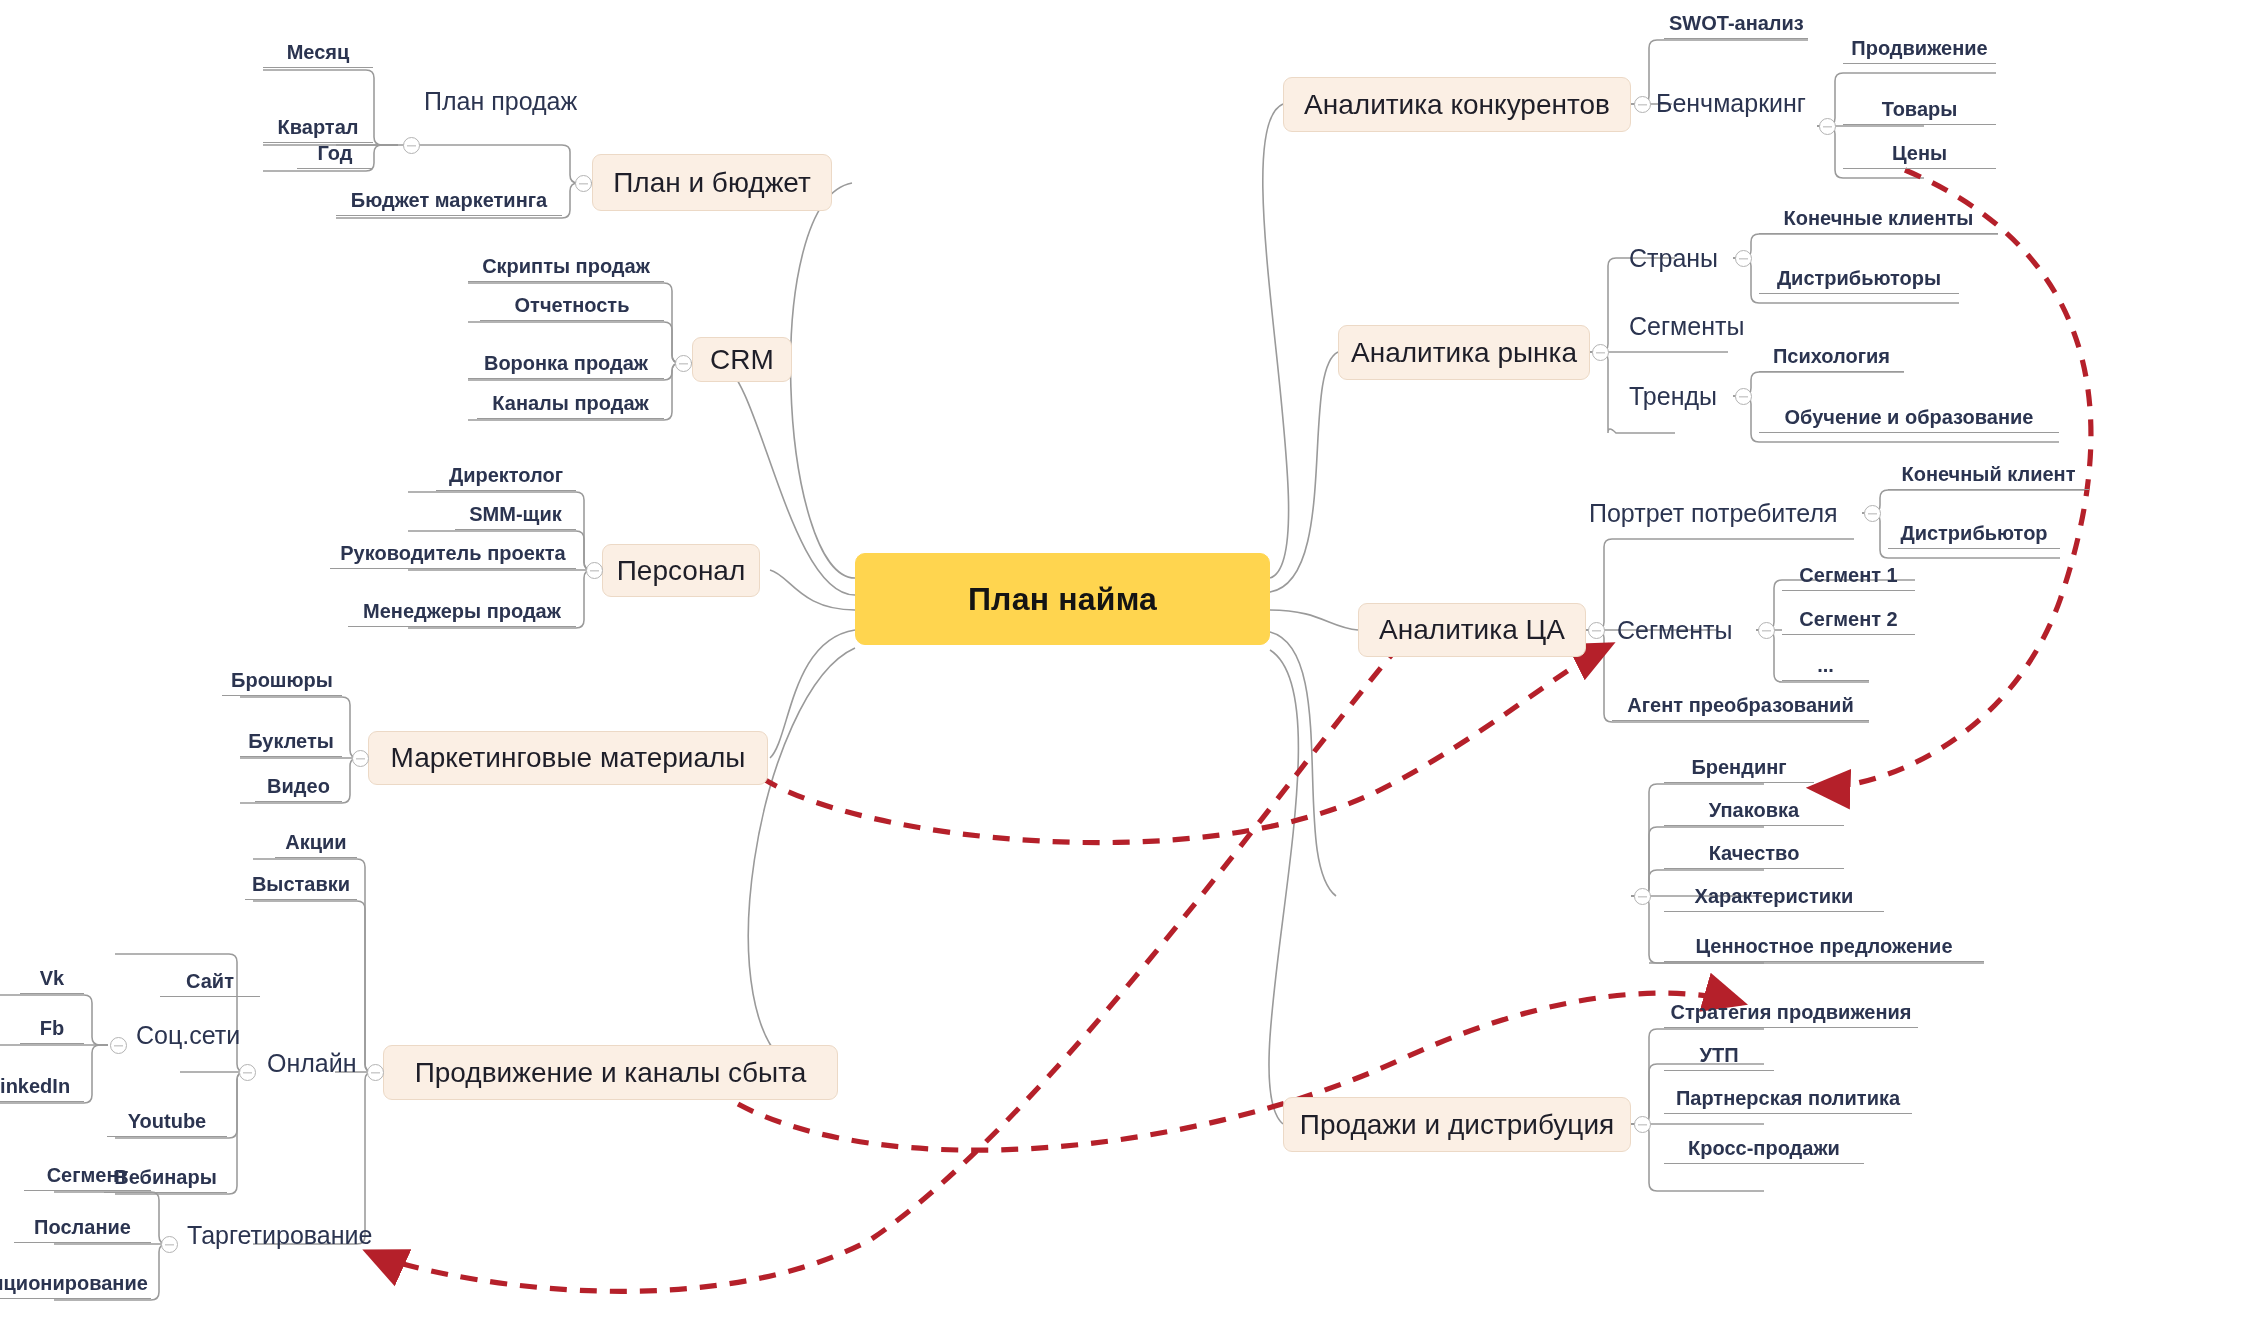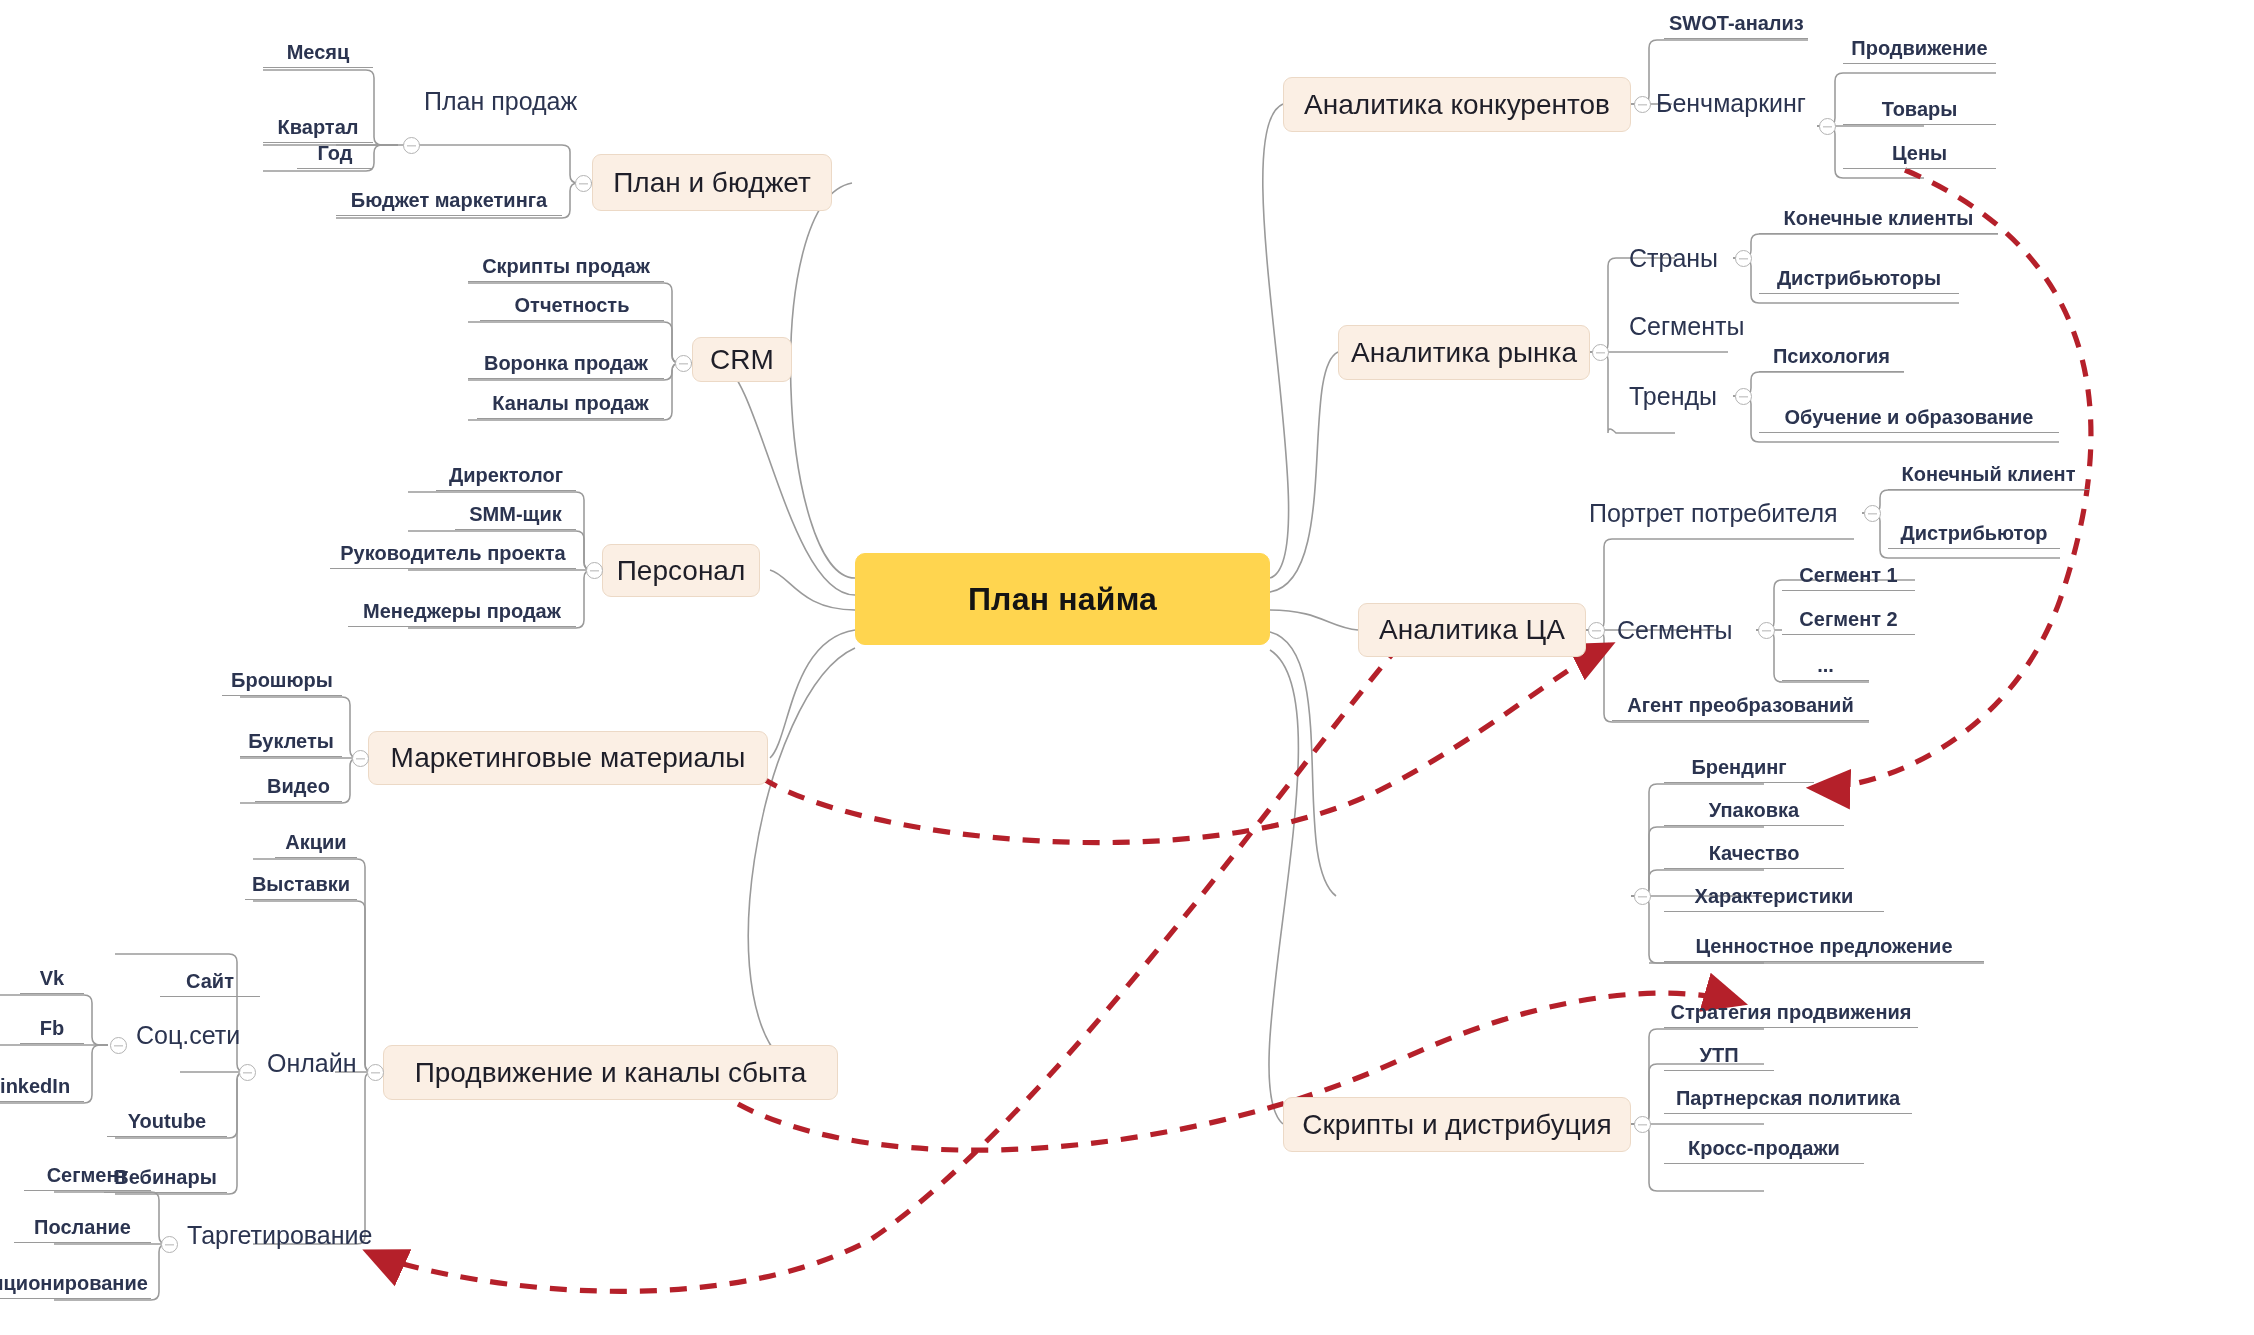--- a/index.html
+++ b/index.html
@@ -197,21 +197,21 @@
 
   <div class="l1-node" style="left:592px;top:154px;width:240px;height:57px;">План и бюджет</div>
   <div class="l1-node" style="left:692px;top:337px;width:100px;height:45px;">CRM</div>
   <div class="l1-node" style="left:602px;top:544px;width:158px;height:53px;">Персонал</div>
   <div class="l1-node" style="left:368px;top:731px;width:400px;height:54px;">Маркетинговые материалы</div>
   <div class="l1-node" style="left:383px;top:1045px;width:455px;height:55px;">Продвижение и каналы сбыта</div>
 
   <div class="l1-node" style="left:1283px;top:77px;width:348px;height:55px;">Аналитика конкурентов</div>
   <div class="l1-node" style="left:1338px;top:325px;width:252px;height:55px;">Аналитика рынка</div>
   <div class="l1-node" style="left:1358px;top:603px;width:228px;height:54px;">Аналитика ЦА</div>
-  <div class="l1-node" style="left:1283px;top:1097px;width:348px;height:55px;">Скрипты и дистрибуция</div>
+  <div class="l1-node" style="left:1283px;top:1097px;width:348px;height:55px;">Продажи и дистрибуция</div>
 
   <div class="toggle" style="left:575px;top:175px;"></div>
   <div class="toggle" style="left:403px;top:137px;"></div>
   <div class="toggle" style="left:675px;top:355px;"></div>
   <div class="toggle" style="left:586px;top:562px;"></div>
   <div class="toggle" style="left:352px;top:750px;"></div>
   <div class="toggle" style="left:367px;top:1064px;"></div>
   <div class="toggle" style="left:239px;top:1064px;"></div>
   <div class="toggle" style="left:110px;top:1037px;"></div>
   <div class="toggle" style="left:161px;top:1236px;"></div>

